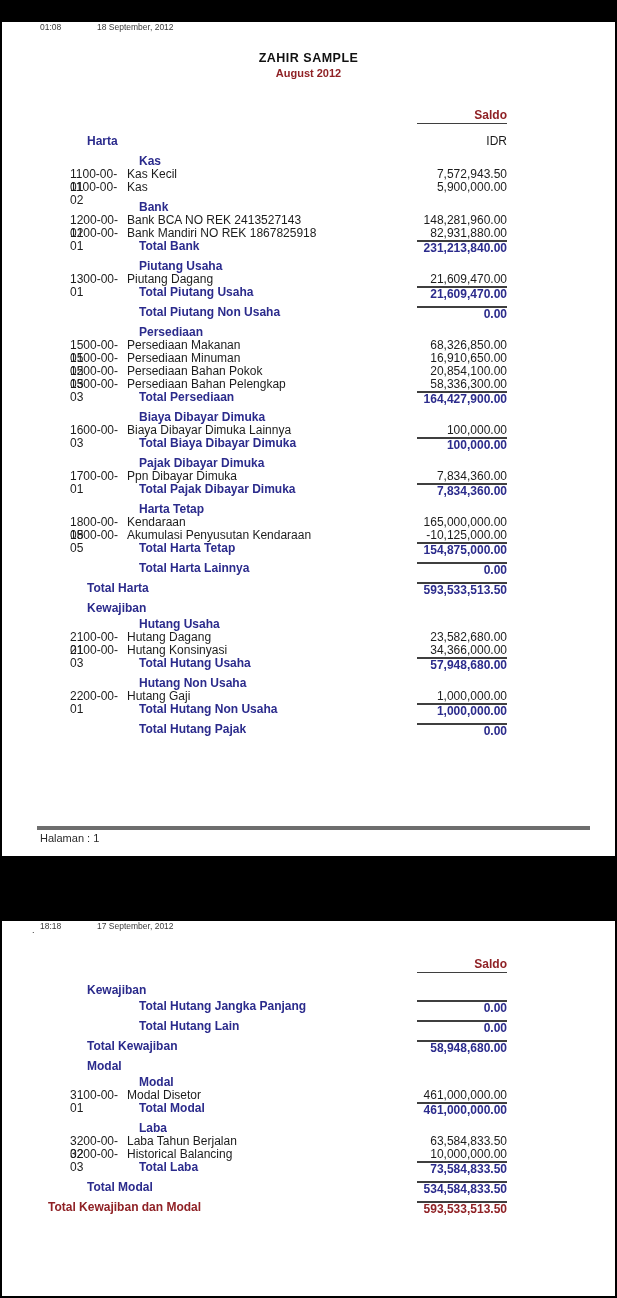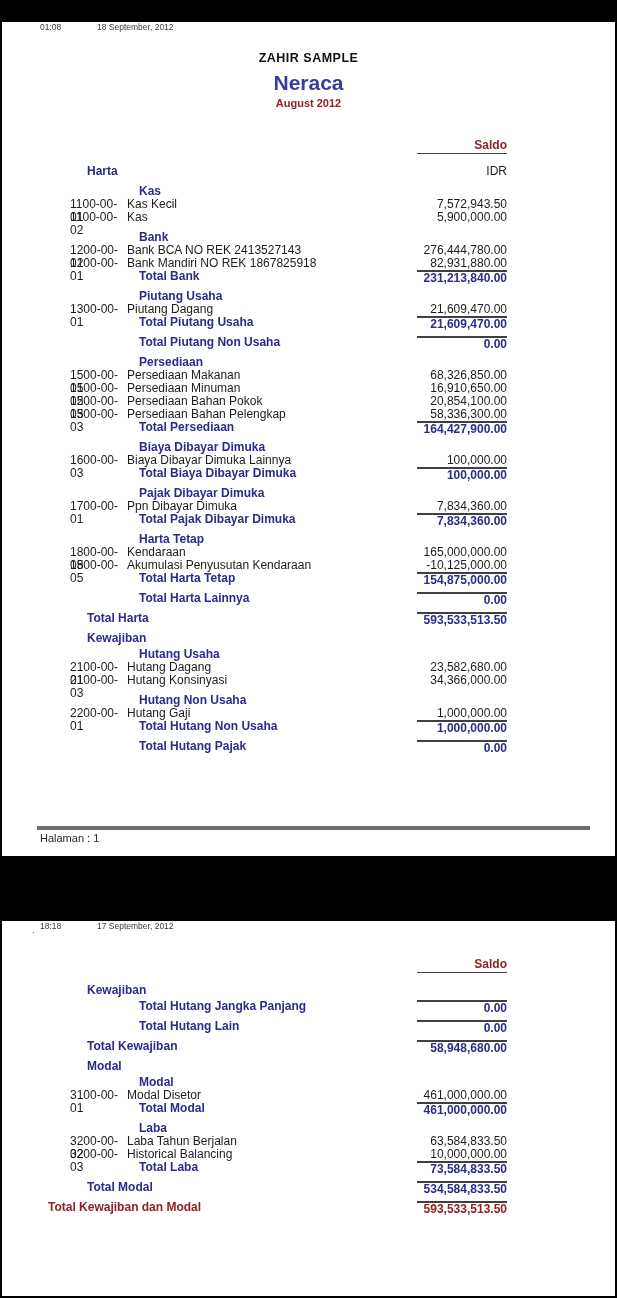--- a/index.html
+++ b/index.html
@@ -51,21 +51,20 @@
 <body>
 
 <div id="frame">
 
   <div class="page" id="page1">
     <div class="page-header">
       <span class="time">01:08</span>
       <span class="date">18 September, 2012</span>
     </div>
     <div class="company">ZAHIR SAMPLE</div>
-    <div class="report-title">Neraca</div>
     <div class="report-period">August 2012</div>
     <div class="rows" id="p1-rows">
         <div class="row">
           <span class="val maroon">Saldo</span>
         </div>
         <div class="row">
           <span class="val uline"></span>
         </div>
         <div class="row">
           <span class="lbl1">Harta</span>
@@ -85,21 +84,21 @@
           <span class="name">Kas</span>
           <span class="val">5,900,000.00</span>
         </div>
         <div class="gap"></div>
         <div class="row">
           <span class="lbl2">Bank</span>
         </div>
         <div class="row">
           <span class="code">1200-00-01</span>
           <span class="name">Bank BCA NO REK 2413527143</span>
-          <span class="val">276,444,780.00</span>
+          <span class="val">148,281,960.00</span>
         </div>
         <div class="row">
           <span class="code">1200-00-01</span>
           <span class="name">Bank Mandiri NO REK 1867825918</span>
           <span class="val">82,931,880.00</span>
         </div>
         <div class="row">
           <span class="lbl2">Total Bank</span>
           <span class="val tot line">231,213,840.00</span>
         </div>
@@ -213,20 +212,24 @@
         </div>
         <div class="row">
           <span class="code">2100-00-01</span>
           <span class="name">Hutang Dagang</span>
           <span class="val">23,582,680.00</span>
         </div>
         <div class="row">
           <span class="code">2100-00-03</span>
           <span class="name">Hutang Konsinyasi</span>
           <span class="val">34,366,000.00</span>
+        </div>
+        <div class="row">
+          <span class="lbl2">Total Hutang Usaha</span>
+          <span class="val tot line">57,948,680.00</span>
         </div>
         <div class="gap"></div>
         <div class="row">
           <span class="lbl2">Hutang Non Usaha</span>
         </div>
         <div class="row">
           <span class="code">2200-00-01</span>
           <span class="name">Hutang Gaji</span>
           <span class="val">1,000,000.00</span>
         </div>

